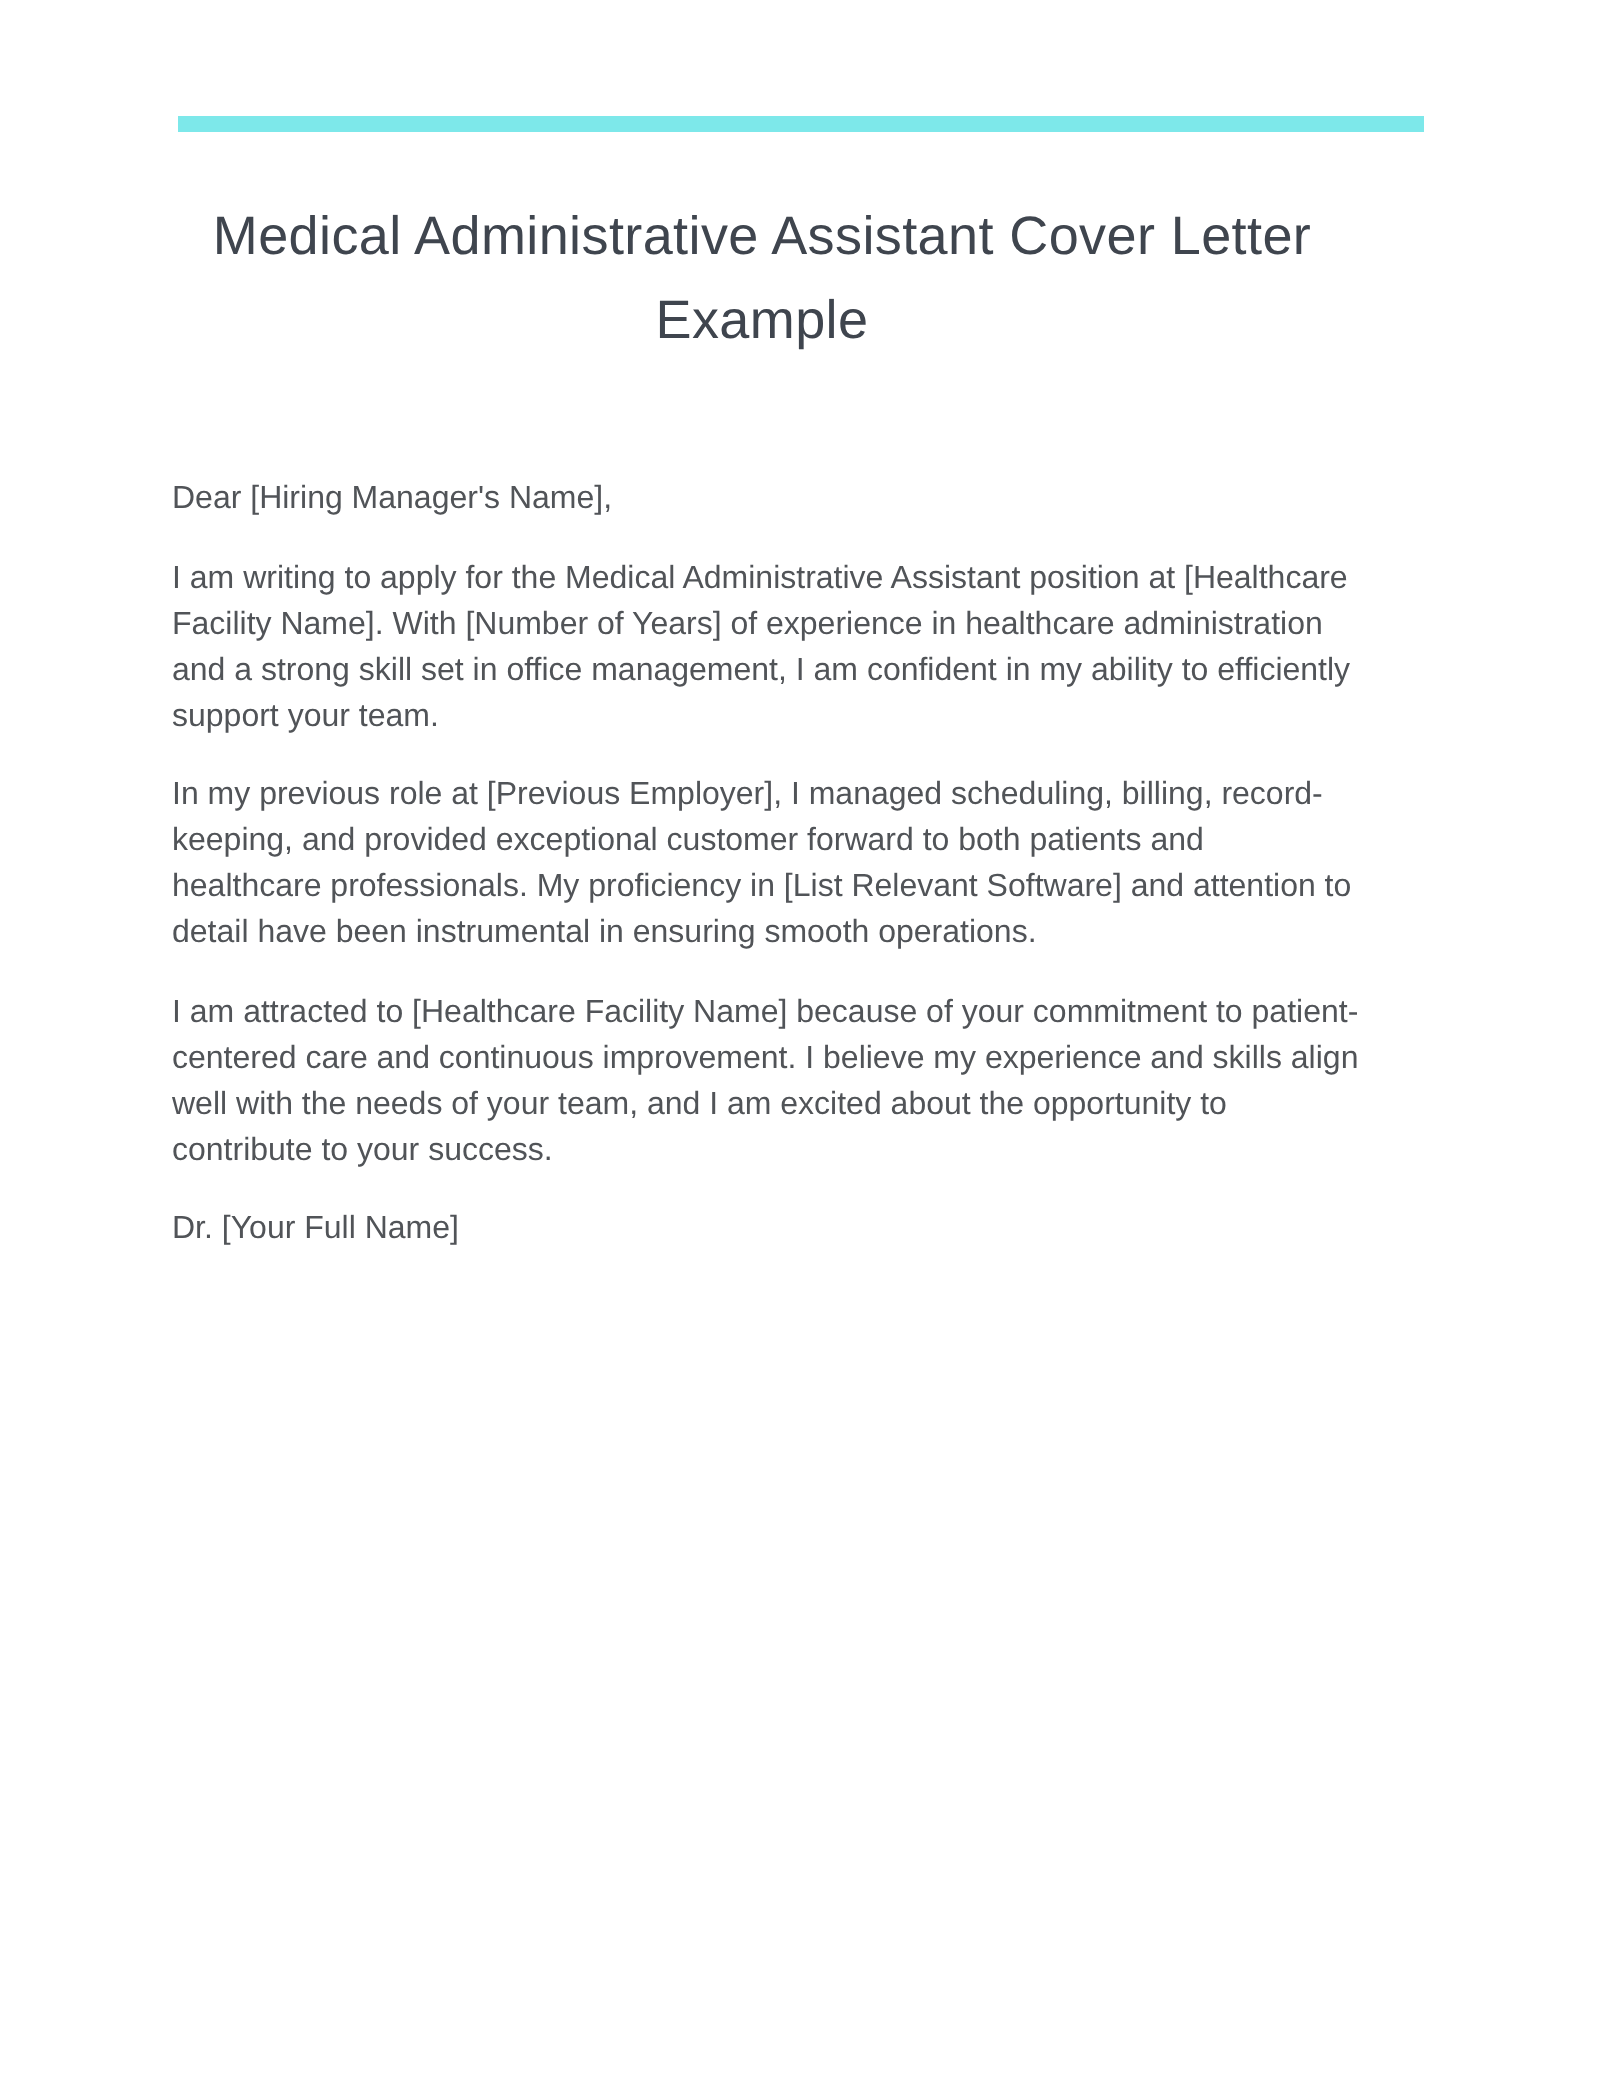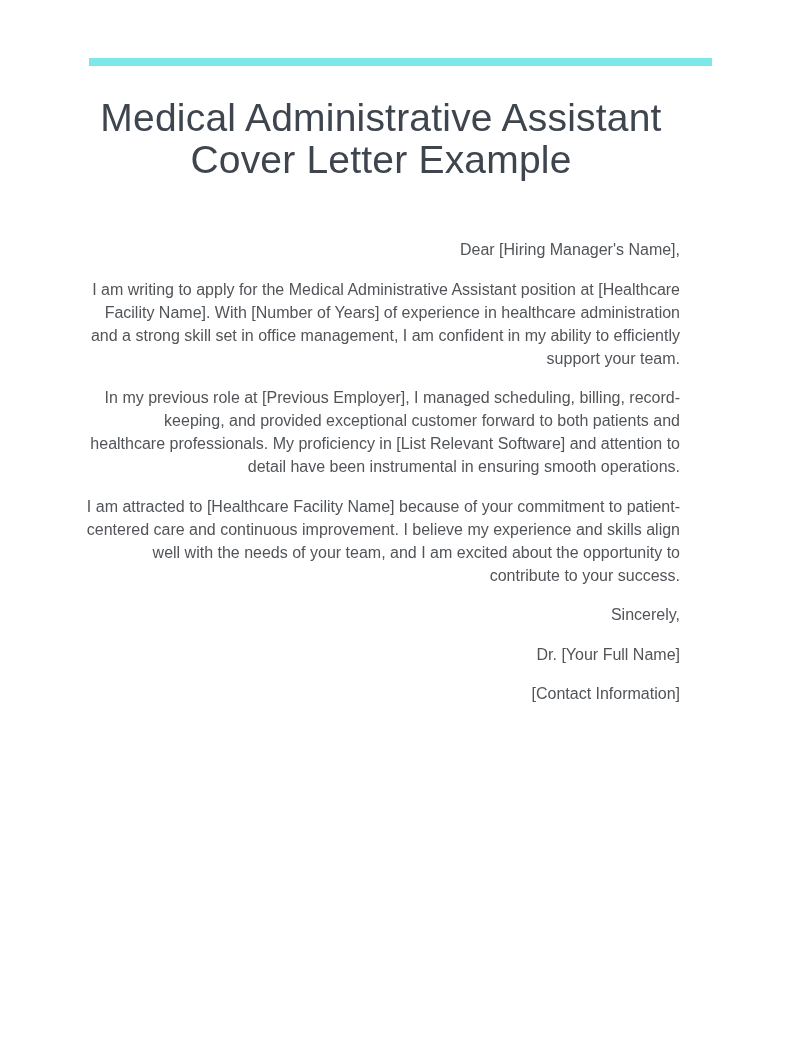--- a/index.html
+++ b/index.html
@@ -23,52 +23,50 @@
     height: 8px;
     background: #7de8ea; 
   }
   .doc-title {
     position: absolute;
     left: 85px;
     top: 97px;
     width: 592px;
     margin: 0;
     text-align: center;
-    font-size: 39px;
+    font-size: 27px;
     font-weight: 400;
     line-height: 42px;
     color: #3f454e;
     letter-spacing: 0.2px;
   }
   .letter {
     position: absolute;
     left: 86px;
     top: 238px;
     width: 594px;
     font-size: 16px;
     line-height: 23px;
     color: #515458;
-    text-align: right;
+    text-align: left;
   }
   .letter p {
     margin: 0 0 16.5px 0;
   }
 </style>
 </head>
 <body>
 
 <div class="page">
 
   <div class="accent-bar" style="background: rgb(125, 232, 234);"></div>
 
   <h1 class="doc-title">Medical Administrative Assistant Cover Letter Example</h1>
 
   <div class="letter">
     <p>Dear [Hiring Manager's Name],</p>
     <p>I am writing to apply for the Medical Administrative Assistant position at [Healthcare Facility Name]. With [Number of Years] of experience in healthcare administration and a strong skill set in office management, I am confident in my ability to efficiently support your team.</p>
     <p>In my previous role at [Previous Employer], I managed scheduling, billing, record-keeping, and provided exceptional customer forward to both patients and healthcare professionals. My proficiency in [List Relevant Software] and attention to detail have been instrumental in ensuring smooth operations.</p>
     <p>I am attracted to [Healthcare Facility Name] because of your commitment to patient-centered care and continuous improvement. I believe my experience and skills align well with the needs of your team, and I am excited about the opportunity to contribute to your success.</p>
-    <p>Sincerely,</p>
     <p>Dr. [Your Full Name]</p>
-    <p>[Contact Information]</p>
   </div>
 
 </div>
 
 </body></html>

